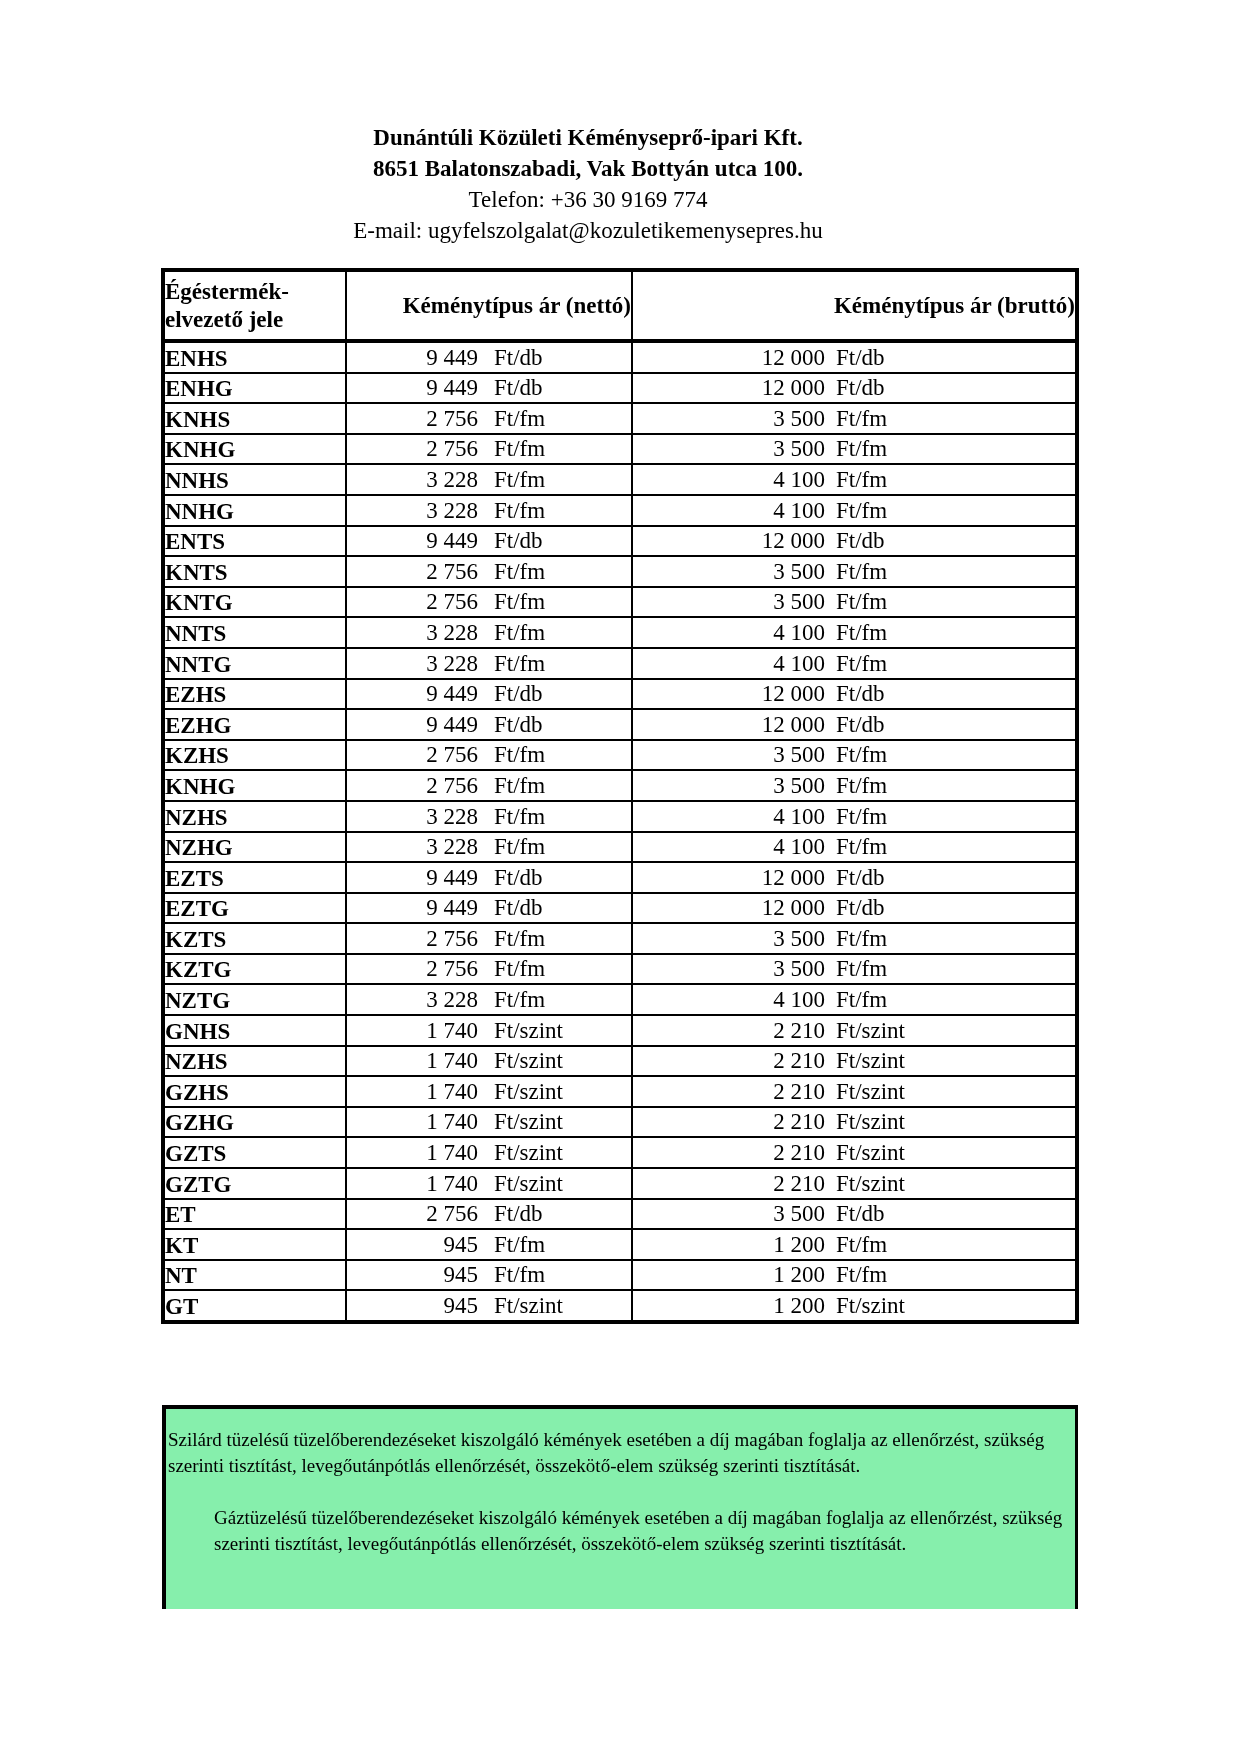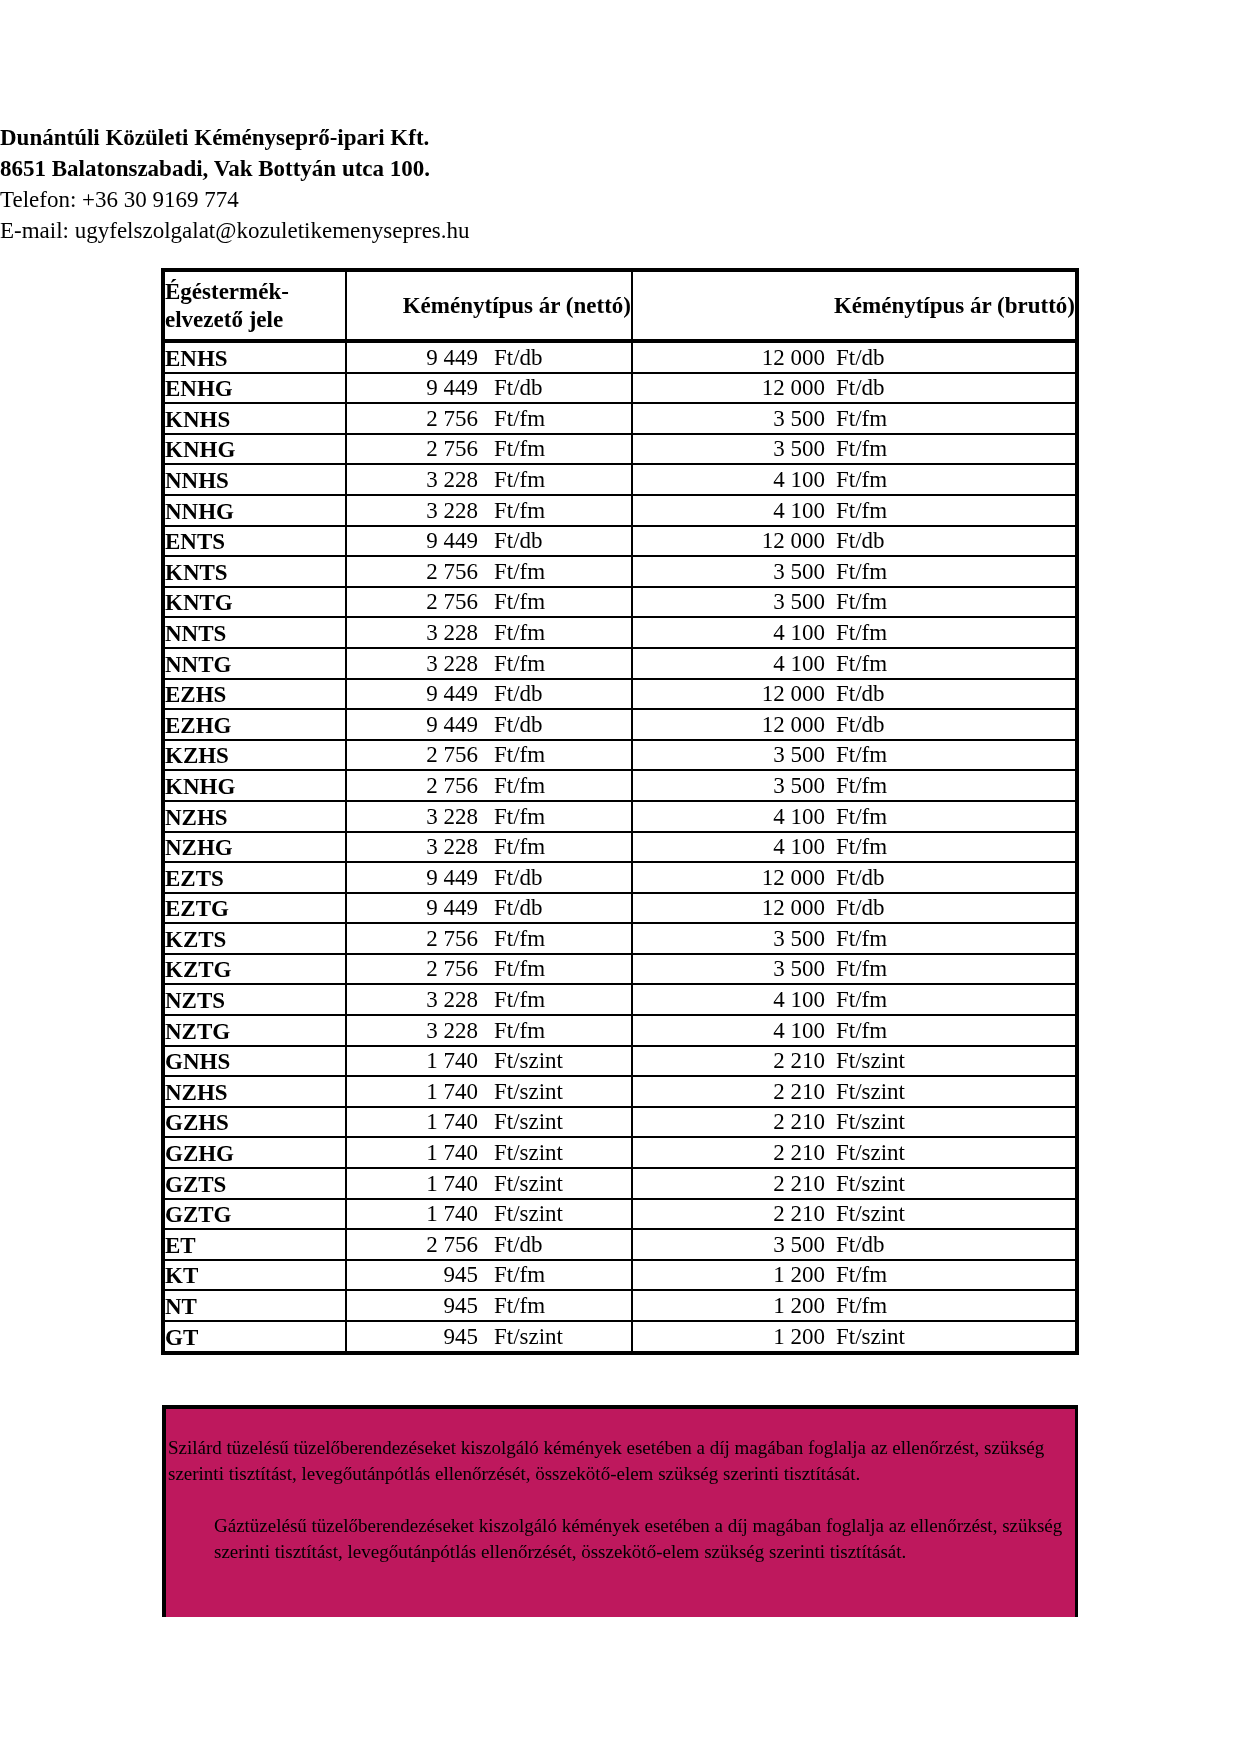--- a/index.html
+++ b/index.html
@@ -1,39 +1,39 @@
 <!DOCTYPE html>
 <html><head>
 <meta charset="utf-8">
 <style>
   html, body { margin: 0; padding: 0; background: #ffffff; }
   body { width: 1240px; height: 1754px; position: relative; overflow: hidden;
          font-family: "Liberation Serif", "DejaVu Serif", serif; color: #000; }
-  .header { position: absolute; top: 122px; left: 0; width: 1144px; }
+  .header { position: absolute; top: 122px; left: 16px; width: 1144px; text-align: center; }
   .header .line { font-size: 23px; line-height: 31px; white-space: nowrap; }
   .header .bold { font-weight: bold; }
   table.prices { position: absolute; left: 161px; top: 268px; width: 914px;
                  border-collapse: collapse; border: 4px solid #000; table-layout: fixed; }
   table.prices th, table.prices td { border: 2px solid #000; padding: 0; }
   table.prices th { height: 67px; font-weight: bold; font-size: 23px; line-height: 28px; vertical-align: middle; }
   table.prices thead tr th { border-bottom: 4px solid #000; }
   th.c1 { text-align: left; padding-left: 6px; }
   th.c2, th.c3 { text-align: right; }
   table.prices td { height: 28.6px; font-size: 23px; line-height: 26px; vertical-align: bottom; }
   td.code { font-weight: bold; padding-left: 5px; font-size: 24px; margin-left: 29px; }
   td.val { position: relative; }
   .num { position: absolute; bottom: 1px; text-align: right; white-space: nowrap; }
   .unit { position: absolute; bottom: 1px; white-space: nowrap; }
   td.netto .num { right: 153px; }
   td.netto .unit { left: 147px; }
   td.brutto .num { right: 250px; }
   td.brutto .unit { left: 203px; }
   .notes { position: absolute; left: 162px; top: 1405px; width: 907px; height: 196px;
-           background: #be185d; border-top: 4px solid #000; border-left: 4px solid #000;
-           border-right: 3px solid #000; padding: 12px 0 0 2px; box-sizing: content-box; }
+           background: #86efac; border-top: 4px solid #000; border-left: 4px solid #000;
+           border-right: 3px solid #000; padding: 4px 0 0 2px; box-sizing: content-box; }
   .notes p { margin: 0; font-size: 19px; line-height: 26px; }
   .notes p.first { margin-top: 14px; }
   .notes p.second { margin-top: 26px; margin-left: 46px; }
 </style>
 </head>
 <body>
 
 <div class="header">
   <div class="line bold">Dunántúli Közületi Kéményseprő-ipari Kft.</div>
   <div class="line bold">8651 Balatonszabadi, Vak Bottyán utca 100.</div>
@@ -283,31 +283,20 @@
         <td class="val netto">
           <span class="num">2 756</span>
           <span class="unit">Ft/fm</span>
         </td>
         <td class="val brutto">
           <span class="num">3 500</span>
           <span class="unit">Ft/fm</span>
         </td>
       </tr>
       <tr>
-        <td class="code">NZTS</td>
-        <td class="val netto">
-          <span class="num">3 228</span>
-          <span class="unit">Ft/fm</span>
-        </td>
-        <td class="val brutto">
-          <span class="num">4 100</span>
-          <span class="unit">Ft/fm</span>
-        </td>
-      </tr>
-      <tr>
         <td class="code">NZTG</td>
         <td class="val netto">
           <span class="num">3 228</span>
           <span class="unit">Ft/fm</span>
         </td>
         <td class="val brutto">
           <span class="num">4 100</span>
           <span class="unit">Ft/fm</span>
         </td>
       </tr>

